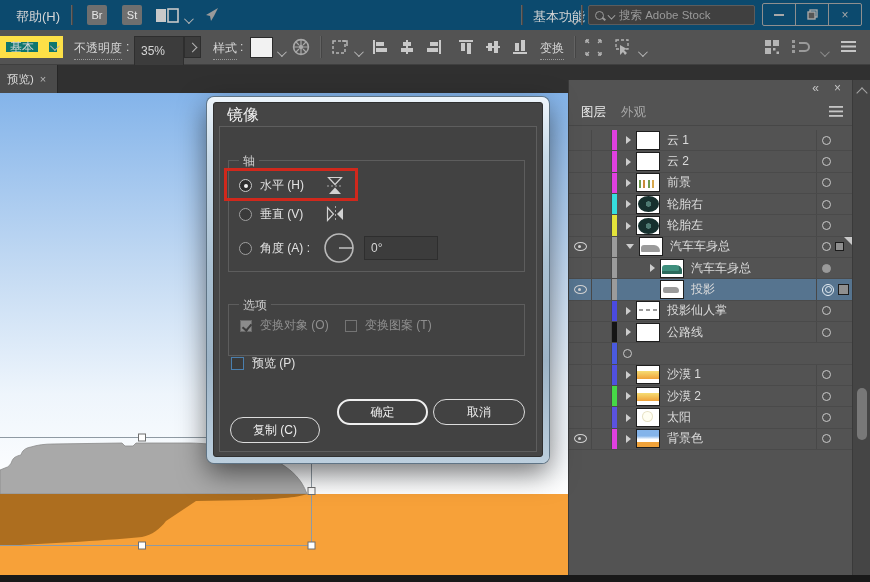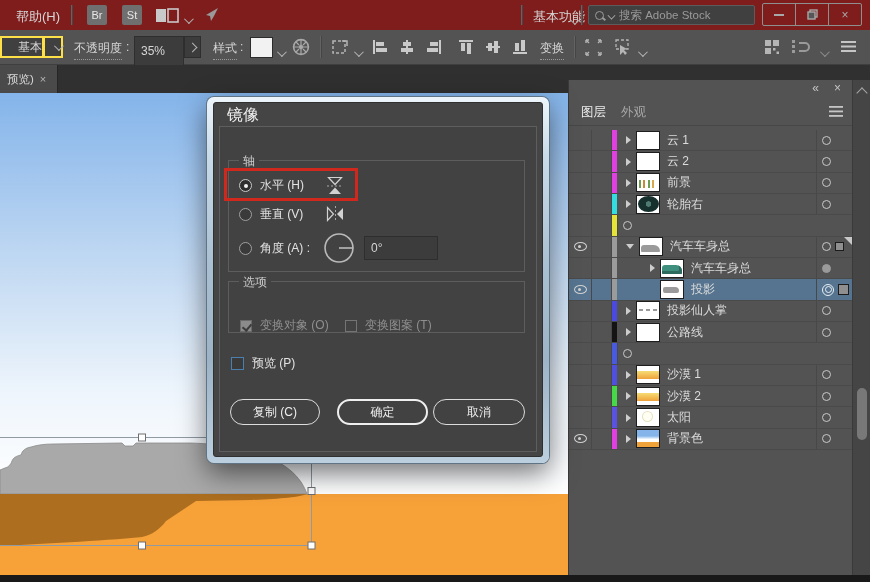--- a/index.html
+++ b/index.html
@@ -6,35 +6,35 @@
   body{width:870px;height:582px;position:relative;overflow:hidden;background:#535353;
        font-family:"Liberation Sans",sans-serif;-webkit-font-smoothing:antialiased}
   .abs{position:absolute}
   .txt{color:#d6d6d6;font-size:12px;white-space:nowrap}
   .dim{color:#9a9a9a}
   .vdiv{width:1px;background:#636363;border-right:1px solid #454545}
   .chev{display:inline-block;width:6px;height:6px;border-right:1.6px solid #b5b5b5;border-bottom:1.6px solid #b5b5b5;transform:rotate(45deg) translateY(-2px)}
   .dotted-u{border-bottom:1px dotted #9a9a9a;padding-bottom:2px}
 
   
-  #menubar{left:0;top:0;width:870px;height:30px;background:#7f1d1d;border-bottom:1px solid #474747}
+  #menubar{left:0;top:0;width:870px;height:30px;background:#0c4a6e;border-bottom:1px solid #474747}
   .badge{width:20px;height:20px;background:#6f6f6f;border-radius:2px;color:#e6e6e6;font-size:11px;
          display:flex;align-items:center;justify-content:center}
   #winbtns{right:8px;top:3px;width:98px;height:21px;border:1px solid #8f8f8f;border-radius:2px;display:flex}
   #winbtns .wb{flex:1;display:flex;align-items:center;justify-content:center;border-right:1px solid #8f8f8f}
   #winbtns .wb:last-child{border-right:none}
   #searchbox{left:588px;top:5px;width:167px;height:20px;background:#404040;border:1px solid #5c5c5c;border-radius:2px;
              display:flex;align-items:center;gap:4px;padding:0 6px;box-sizing:border-box}
   .mag{width:7px;height:7px;border:1.5px solid #9a9a9a;border-radius:50%;position:relative}
   .mag::after{content:"";position:absolute;left:6px;top:6px;width:4px;height:1.5px;background:#9a9a9a;transform:rotate(40deg)}
 
   
   #controlbar{left:0;top:30px;width:870px;height:34px;background:#535353;border-bottom:1px solid #3f3f3f}
   .inbox{background:#3c3c3c;border:1px solid #2e2e2e;color:#d6d6d6;font-size:12px;display:flex;align-items:center;padding:0 6px;box-sizing:border-box}
-  .boxbtn{background:#404040;border:2px solid #fde047;display:flex;align-items:center;justify-content:flex-end;box-sizing:border-box}
+  .boxbtn{background:#0f766e;border:6px solid #fde047;display:flex;align-items:center;justify-content:center;box-sizing:border-box}
   .swatch{width:21px;height:19px;background:#f2f2f2;border:1px solid #2c2c2c}
   .ico{display:flex;align-items:center;justify-content:center}
 
   
   #tabstrip{left:0;top:65px;width:870px;height:28px;background:#303030}
   #doctab{left:0;top:0;width:58px;height:28px;background:#4a4a4a;border-right:1px solid #262626;
           display:flex;align-items:center;gap:6px;padding:0 7px;box-sizing:border-box}
 
   
   #canvas{left:0;top:93px;width:568px;height:482px}
@@ -358,38 +358,38 @@
   <div class="dlgrow" style="left:32px;top:134px">
     <span class="radio"></span>
     <span>角度 (A) :</span>
     <svg width="34" height="34" viewBox="0 0 34 34" style="margin-left:4px">
       <circle cx="17" cy="17" r="14" fill="none" stroke="#b9b9b9" stroke-width="1.6"></circle>
       <line x1="17" y1="17" x2="31" y2="17" stroke="#b9b9b9" stroke-width="1.6"></line>
     </svg>
     <span class="inbox" style="width:74px;height:24px">0°</span>
   </div>
 
-  <div class="fieldset" style="left:21px;top:184px;width:295px;height:50px">
+  <div class="fieldset" style="left:21px;top:207px;width:295px;height:50px">
     <span class="legend">选项</span>
   </div>
   <div class="dlgrow" style="left:33px;top:220px;color:#8f8f8f">
     <span class="cbx dis-on"></span>
     <span>变换对象 (O)</span>
   </div>
   <div class="dlgrow" style="left:138px;top:220px;color:#8f8f8f">
     <span class="cbx dis-off"></span>
     <span>变换图案 (T)</span>
   </div>
 
   <div class="dlgrow" style="left:24px;top:258px">
     <span class="cbx blue"></span>
     <span>预览 (P)</span>
   </div>
 
-  <button class="pill abs" style="left:23px;top:302px;width:90px">复制 (C)</button>
+  <button class="pill abs" style="left:23px;top:320px;width:90px">复制 (C)</button>
   <button class="pill default abs" style="left:130px;top:302px;width:91px">确定</button>
   <button class="pill abs" style="left:226px;top:302px;width:92px">取消</button>
 </div>
 
 <div id="dock" class="abs">
   <div id="panelhead">
     <span class="abs" style="right:34px;top:1px;color:#c5c5c5;font-size:12px">«</span>
     <span class="abs" style="right:12px;top:1px;color:#c5c5c5;font-size:12px">×</span>
   </div>
   <div id="paneltabs">
@@ -473,20 +473,25 @@
 
     </div>
 
   </div>
       <div class="lrow">
     <div class="cell-eye">
           <span class="eye eyeicon" style="visibility: hidden;"></span>
         </div>
     <div class="cell-lock"></div>
     <div class="bar" style="background: rgb(227, 227, 58);"></div>
+    <div class="content">
+      <span class="arrow"></span>
+      <span class="thumb t-tire"></span>
+      <span class="lname">轮胎左</span>
+    </div>
     <div class="cell-target">
       <span class="tg tg-ring"></span>
 
     </div>
 
   </div>
       <div class="lrow">
     <div class="cell-eye">
           <span class="eye eyeicon" style="visibility: visible;"></span>
         </div>

